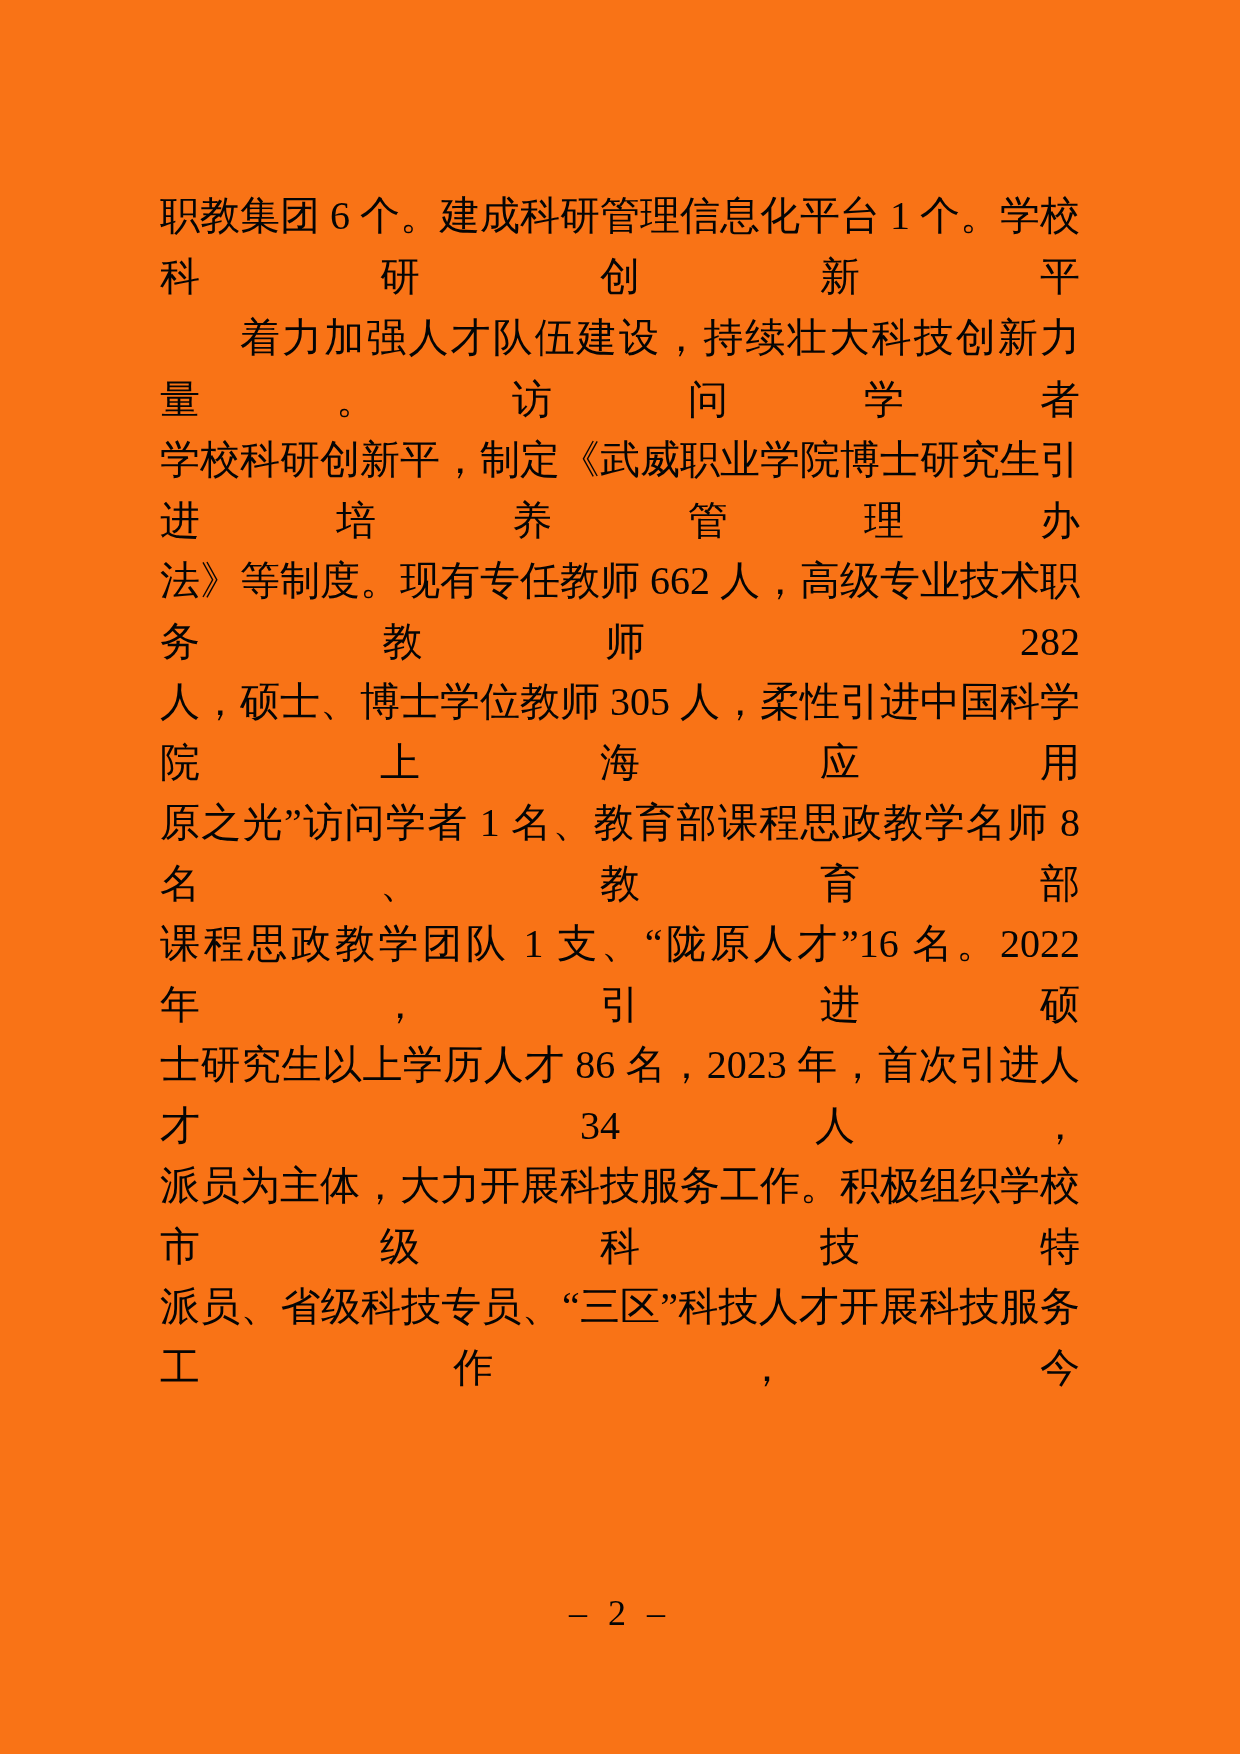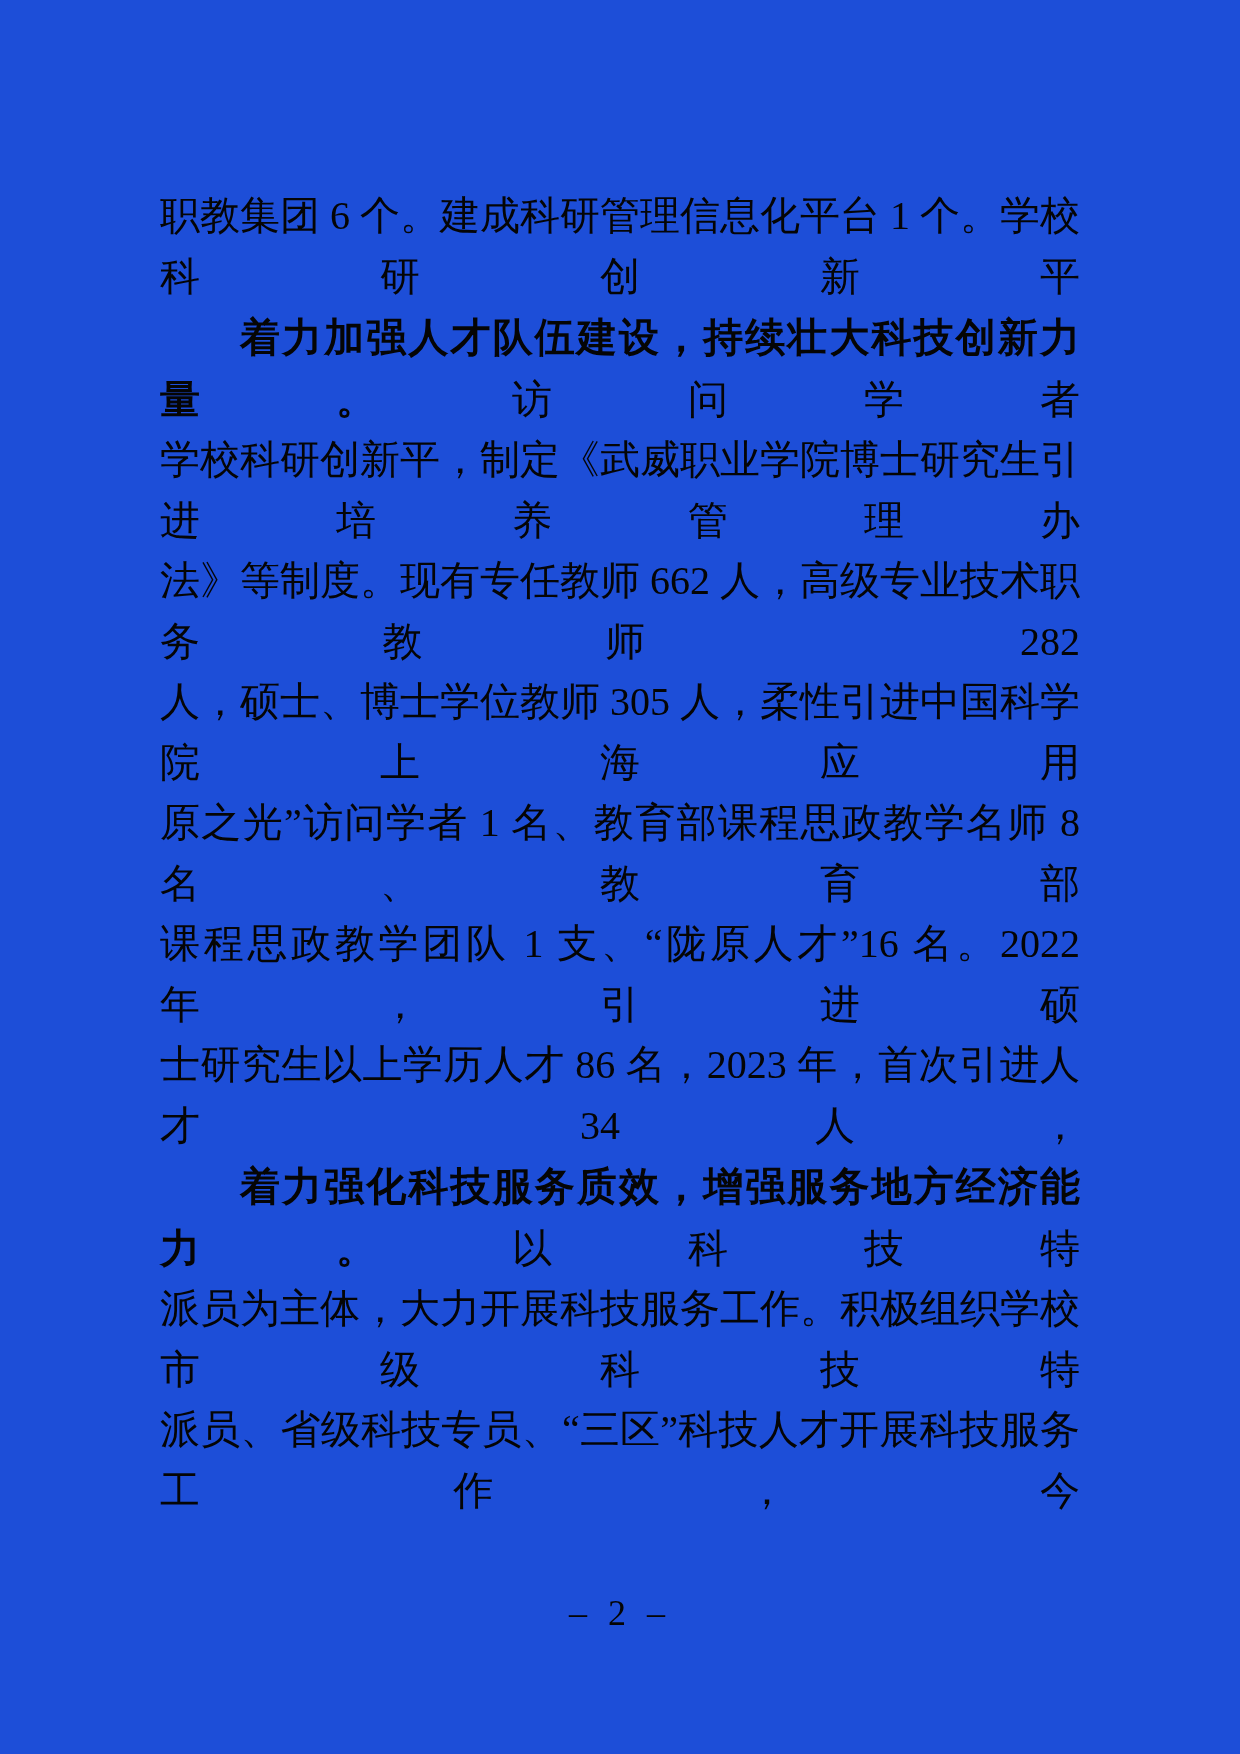--- a/index.html
+++ b/index.html
@@ -5,21 +5,21 @@
   html, body {
     margin: 0;
     padding: 0;
     background: #e8e8e8;
   }
   .page {
     position: relative;
     width: 1240px;
     height: 1754px;
     margin: 0 auto;
-    background: #1d4ed8;
+    background: #f97316;
     overflow: hidden;
     font-family: "Liberation Serif", serif;
     color: #050505;
   }
   .text-block {
     position: absolute;
     left: 160px;
     top: 186px;
     width: 920px;
     font-size: 40px;
@@ -30,21 +30,21 @@
     white-space: normal;
   }
   .line.fill {
     text-align-last: justify;
   }
   .line.indent {
     text-indent: 2em;
   }
   .lead {
     font-family: "Liberation Sans", sans-serif;
-    font-weight: 700;
+    font-weight: 400;
   }
   .body-seg {
     font-weight: 400;
   }
   .footer {
     position: absolute;
     left: 0;
     top: 1592px;
     width: 100%;
     text-align: center;
@@ -60,18 +60,17 @@
 <div class="page">
   <div class="text-block">
       <div class="line fill"><span class="body-seg">职教集团 6 个。建成科研管理信息化平台 1 个。学校科研创新平</span></div>
       <div class="line fill indent"><span class="lead">着力加强人才队伍建设，持续壮大科技创新力量。</span><span class="body-seg">访问学者</span></div>
       <div class="line fill"><span class="body-seg">学校科研创新平，制定《武威职业学院博士研究生引进培养管理办</span></div>
       <div class="line fill"><span class="body-seg">法》等制度。现有专任教师 662 人，高级专业技术职务教师 282</span></div>
       <div class="line fill"><span class="body-seg">人，硕士、博士学位教师 305 人，柔性引进中国科学院上海应用</span></div>
       <div class="line fill"><span class="body-seg">原之光”访问学者 1 名、教育部课程思政教学名师 8 名、教育部</span></div>
       <div class="line fill"><span class="body-seg">课程思政教学团队 1 支、“陇原人才”16 名。2022 年，引进硕</span></div>
       <div class="line fill"><span class="body-seg">士研究生以上学历人才 86 名，2023 年，首次引进人才 34 人，</span></div>
-      <div class="line fill indent"><span class="lead">着力强化科技服务质效，增强服务地方经济能力。</span><span class="body-seg">以科技特</span></div>
       <div class="line fill"><span class="body-seg">派员为主体，大力开展科技服务工作。积极组织学校市级科技特</span></div>
       <div class="line fill"><span class="body-seg">派员、省级科技专员、“三区”科技人才开展科技服务工作，今</span></div>
     </div>
   <div class="footer">– 2 –</div>
 </div>
 
 </body></html>

